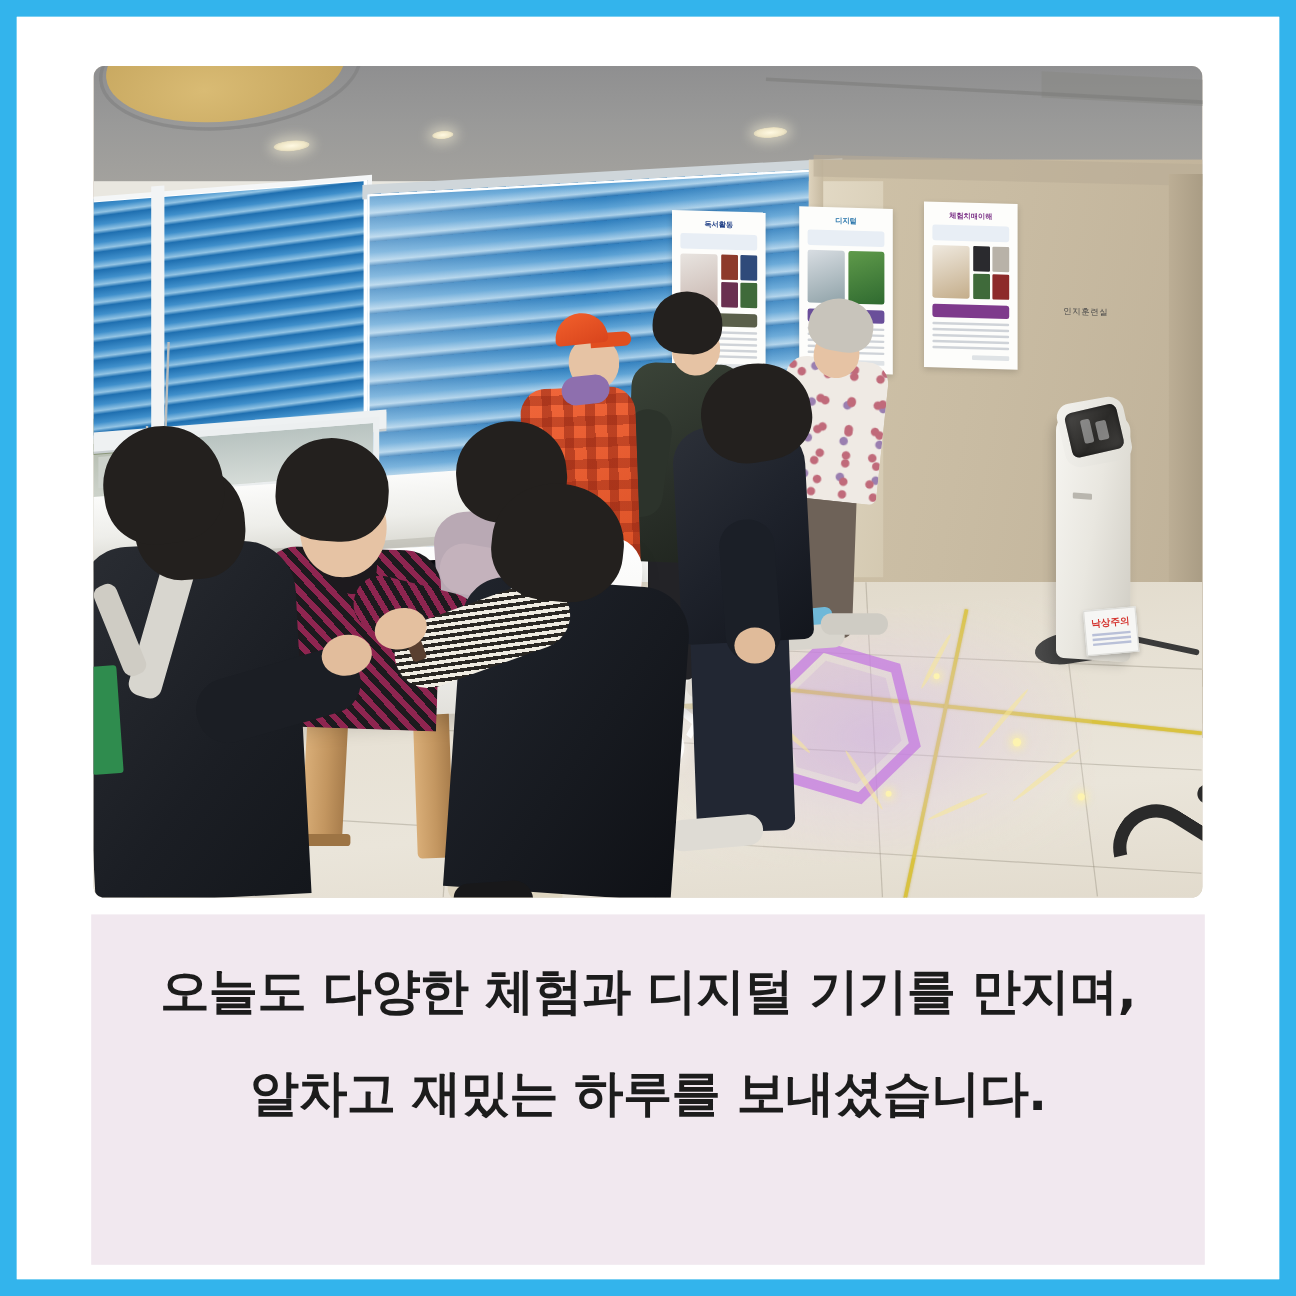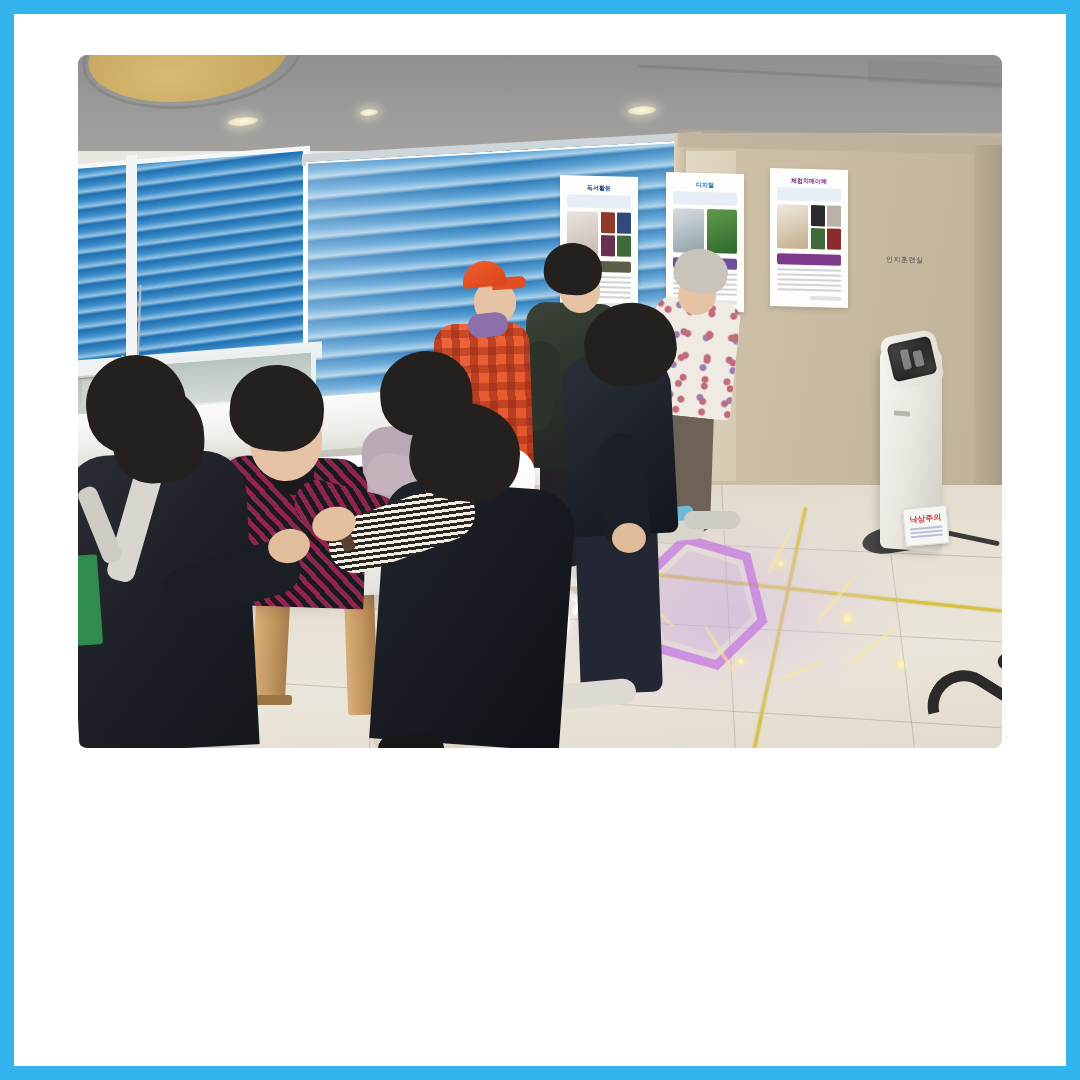--- a/index.html
+++ b/index.html
@@ -852,15 +852,19 @@
         <div class="ph s1-strap2"></div>
         <div class="ph s1-badge"></div>
         <div class="ph s1-arm"></div>
         <div class="ph s1-hand"></div>
         <div class="ph s1-hair2 hair"></div>
         <div class="ph s1-hair hair"></div>
       </div>
 
     </div>
 
+    <div id="caption">
+      <p class="cap-line" id="cap-line-1">오늘도 다양한 체험과 디지털 기기를 만지며,</p>
+      <p class="cap-line" id="cap-line-2">알차고 재밌는 하루를 보내셨습니다.</p>
+    </div>
 
   </div>
 </div>
 
 </body></html>

